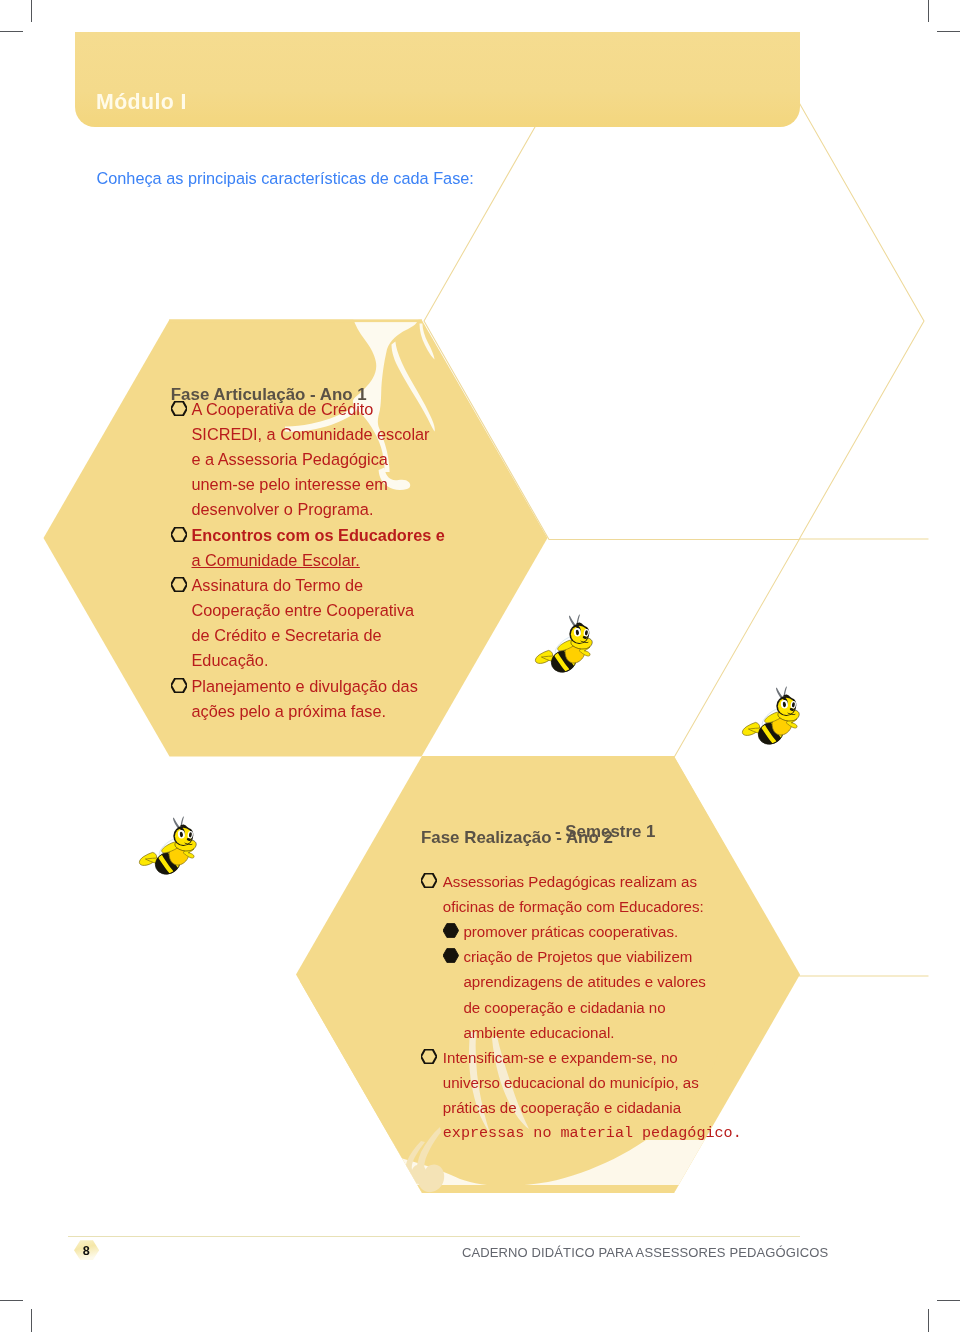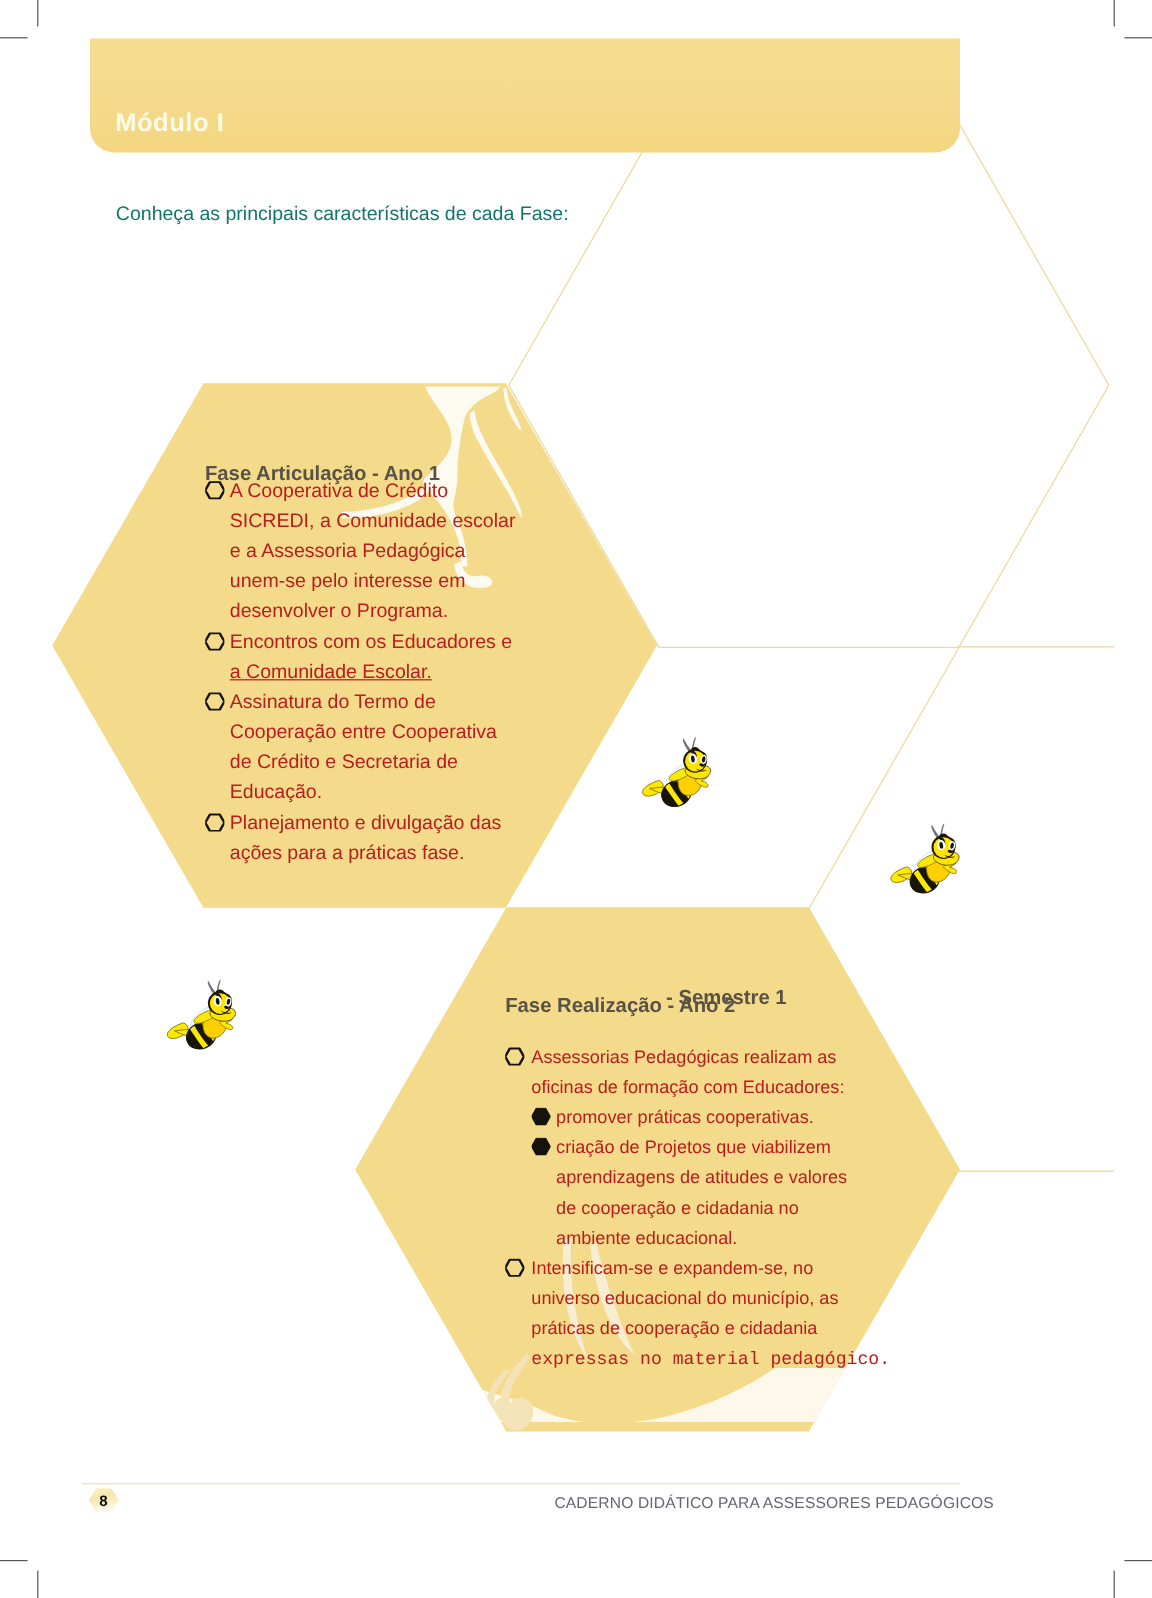--- a/index.html
+++ b/index.html
@@ -3,21 +3,21 @@
 <meta charset="utf-8">
 <style>
   html,body{margin:0;padding:0;background:#ffffff;}
   body{width:960px;height:1332px;overflow:hidden;font-family:"Liberation Sans",sans-serif;}
   #page{position:relative;width:960px;height:948px;background:#ffffff;}
   #bg{position:absolute;left:0;top:0;}
   .cropmark{position:absolute;background:#53565a;}
   #hdr{position:absolute;left:75px;top:32px;width:725px;height:95px;background:linear-gradient(180deg,#f5dc90 0%,#f4da8b 62%,#f3d67e 100%);
        border-bottom-left-radius:20px;border-bottom-right-radius:20px;}
   #hdr-title{position:absolute;left:96.0px;top:91.6px;font-size:21.3px;font-weight:bold;color:#fffbe9;line-height:1;letter-spacing:0.42px;white-space:pre;}
-  #intro{position:absolute;left:96.5px;top:170.3px;font-size:16.3px;color:#0f766e;line-height:1;white-space:pre;}
+  #intro{position:absolute;left:96.5px;top:170.3px;font-size:16.3px;color:#3b82f6;line-height:1;white-space:pre;}
 
   .ph-title{position:absolute;font-weight:bold;color:#5a5246;white-space:pre;font-size:16.9px;line-height:1;}
   .txt{position:absolute;white-space:pre;color:#b91c1c;line-height:1;}
   .t1{font-size:16.3px;}
   .t2{font-size:15.1px;}
   .hexmark{position:absolute;}
 
   .footrule{position:absolute;left:68px;top:1235.6px;width:732px;height:1.3px;background:#e8e1b6;}
   #footer-text{position:absolute;left:462px;top:1245.6px;font-size:13px;color:#63666e;letter-spacing:0.12px;line-height:1;white-space:pre;}
   #pagehex{position:absolute;left:73.6px;top:1239.7px;}
@@ -254,37 +254,37 @@
   <div class="ph-title" style="left:170.8px;top:358.6px;margin-top:28px;">Fase Articulação - Ano 1</div>
   <div id="p1lines">
       <div class="txt t1" style="left: 191.5px; top: 400.6px;">A Cooperativa de Crédito</div>
       <span class="hexmark" style="left: 170.5px; top: 400.8px;"><svg width="16" height="15.2" viewBox="0 0 16 15.2">
           <polygon points="0,7.6 4,0.6 12,0.6 16,7.6 12,14.6 4,14.6" fill="none" stroke="#16130c" stroke-width="2" stroke-linejoin="round"></polygon>
         </svg></span>
       <div class="txt t1" style="left: 191.5px; top: 425.78px;">SICREDI, a Comunidade escolar</div>
       <div class="txt t1" style="left: 191.5px; top: 450.96px;">e a Assessoria Pedagógica</div>
       <div class="txt t1" style="left: 191.5px; top: 476.14px;">unem-se pelo interesse em</div>
       <div class="txt t1" style="left: 191.5px; top: 501.32px; text-align: center;">desenvolver o Programa.</div>
-      <div class="txt t1" style="left: 191.5px; top: 526.5px;">Encontros com os Educadores e</div>
+      <div class="txt t1" style="left: 191.5px; top: 526.5px; font-weight: bold;">Encontros com os Educadores e</div>
       <span class="hexmark" style="left: 170.5px; top: 526.7px;"><svg width="16" height="15.2" viewBox="0 0 16 15.2">
           <polygon points="0,7.6 4,0.6 12,0.6 16,7.6 12,14.6 4,14.6" fill="none" stroke="#16130c" stroke-width="2" stroke-linejoin="round"></polygon>
         </svg></span>
       <div class="txt t1" style="left: 191.5px; top: 551.68px; text-decoration: underline;">a Comunidade Escolar.</div>
       <div class="txt t1" style="left: 191.5px; top: 576.86px;">Assinatura do Termo de</div>
       <span class="hexmark" style="left: 170.5px; top: 577.06px;"><svg width="16" height="15.2" viewBox="0 0 16 15.2">
           <polygon points="0,7.6 4,0.6 12,0.6 16,7.6 12,14.6 4,14.6" fill="none" stroke="#16130c" stroke-width="2" stroke-linejoin="round"></polygon>
         </svg></span>
       <div class="txt t1" style="left: 191.5px; top: 602.04px;">Cooperação entre Cooperativa</div>
       <div class="txt t1" style="left: 191.5px; top: 627.22px;">de Crédito e Secretaria de</div>
       <div class="txt t1" style="left: 191.5px; top: 652.4px;">Educação.</div>
       <div class="txt t1" style="left: 191.5px; top: 677.58px;">Planejamento e divulgação das</div>
       <span class="hexmark" style="left: 170.5px; top: 677.78px;"><svg width="16" height="15.2" viewBox="0 0 16 15.2">
           <polygon points="0,7.6 4,0.6 12,0.6 16,7.6 12,14.6 4,14.6" fill="none" stroke="#16130c" stroke-width="2" stroke-linejoin="round"></polygon>
         </svg></span>
-      <div class="txt t1" style="left: 191.5px; top: 702.76px;">ações para a práticas fase.</div>
+      <div class="txt t1" style="left: 191.5px; top: 702.76px;">ações pelo a próxima fase.</div>
     </div>
 
   <div class="ph-title" style="left:421.0px;top:800.5px;margin-top:29px;">Fase Realização - Ano 2</div>
   <div class="ph-title" style="left:555.0px;top:824.0px;">- Semestre 1</div>
   <div id="p2lines">
       <div class="txt t2" style="left: 442.8px; top: 873.55px;">Assessorias Pedagógicas realizam as</div>
       <span class="hexmark" style="left: 421.3px; top: 872.55px;"><svg width="15.6" height="15" viewBox="0 0 15.6 15">
           <polygon points="0,7.5 3.9,0.6 11.7,0.6 15.6,7.5 11.7,14.4 3.9,14.4" fill="none" stroke="#16130c" stroke-width="2" stroke-linejoin="round"></polygon>
         </svg></span>
       <div class="txt t2" style="left: 442.8px; top: 898.75px;">oficinas de formação com Educadores:</div>

